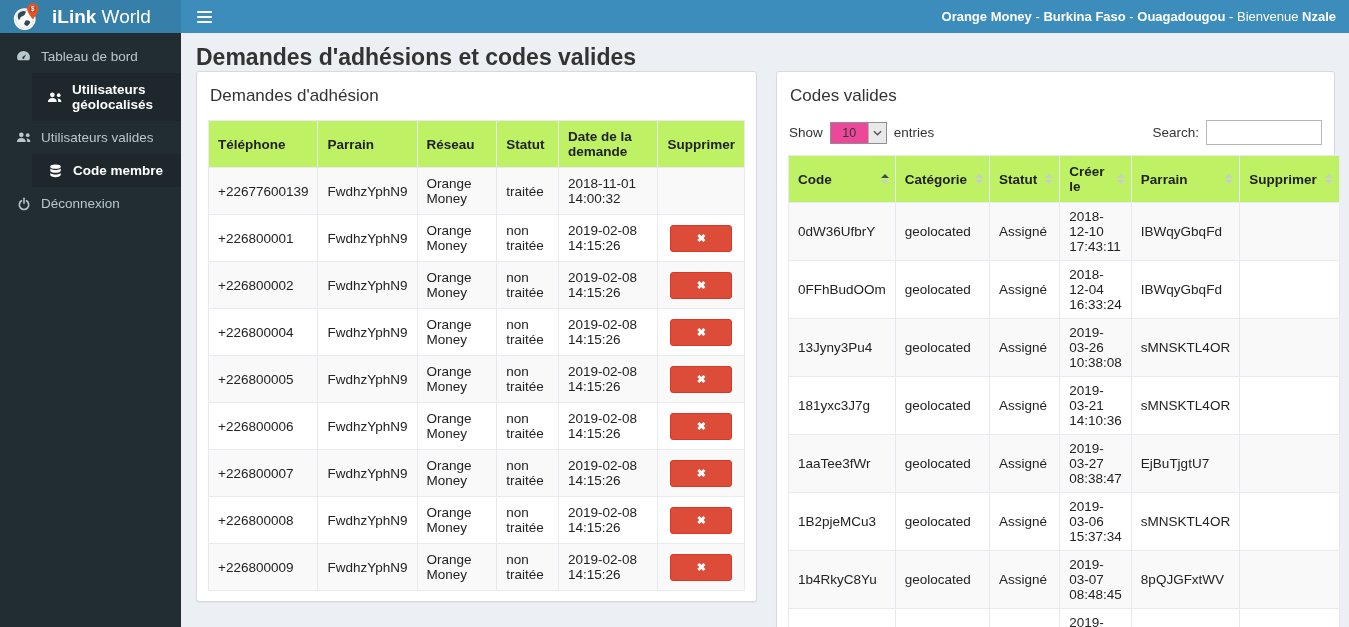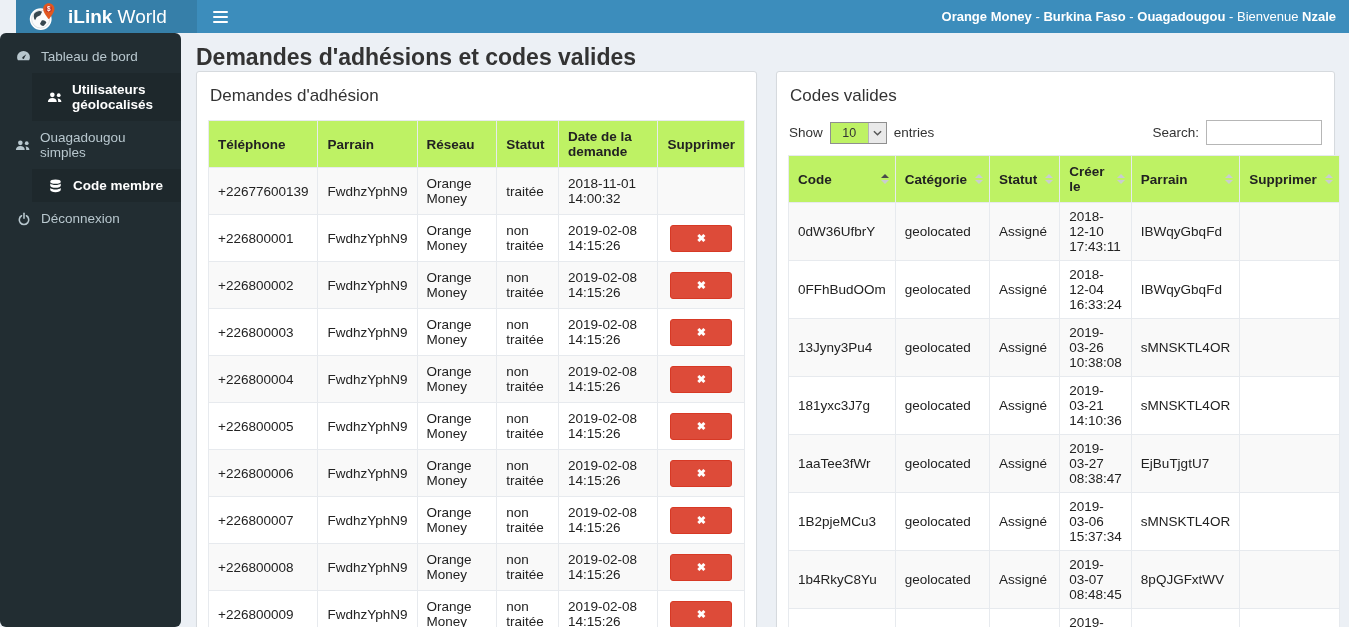--- a/index.html
+++ b/index.html
@@ -2,38 +2,38 @@
 <html><head>
 <meta charset="utf-8">
 <style>
   * { box-sizing: border-box; }
   html,body { margin:0; padding:0; }
   body {
     width:1349px; height:627px; overflow:hidden; position:relative;
     background:#ecf0f5; font-family:"Liberation Sans", sans-serif; color:#333;
   }
   
-  .topbar { display:flex; height:33px;padding-left:16px; }
+  .topbar { display:flex; height:33px; }
   .logo {
     width:181px; background:#367fa9; display:flex; align-items:center;
     padding-left:12px; gap:9px; cursor:pointer; flex-shrink:0;
   }
   .brand { color:#fff; font-size:19px; white-space:nowrap; }
   .brand b { font-weight:700; }
   .brand span { font-weight:300; }
   .nav { flex:1; background:#3c8dbc; display:flex; align-items:center; }
   .hamburger {
     width:46px; height:33px; background:transparent; border:none; cursor:pointer;
     display:flex; flex-direction:column; justify-content:center; align-items:center; gap:3px;
   }
   .hamburger i { display:block; width:15px; height:2px; background:#fff; border-radius:1px; }
   .nav-right { margin-left:auto; color:#fff; font-size:13px; padding-right:13px; white-space:nowrap; }
   .nav-right .seg-b { font-weight:700; }
   
-  .sidebar { position:absolute; left:0; top:33px; bottom:0; width:181px; background:#222d32;border-radius:6px; }
+  .sidebar { position:absolute; left:0; top:33px; bottom:0; width:181px; background:#222d32; }
   .s-menu { list-style:none; margin:7px 0 0; padding:0; }
   .s-item {
     display:flex; align-items:center; gap:9px; padding:9px 15px;
     color:#b8c7ce; font-size:13.5px; cursor:pointer;
   }
   .s-item.active { background:#1e282c; color:#fff; font-weight:700;margin-left:32px; }
   .s-icon { width:17px; display:inline-flex; justify-content:center; align-items:center; }
   
   .content { margin-left:181px; padding:9px 15px 0; }
   h1.page-title { margin:2px 0 0; font-size:23px; font-weight:700; color:#333; }
@@ -73,21 +73,21 @@
           display:flex; flex-direction:column; gap:2px; cursor:pointer; }
   .sort i { display:block; width:0; height:0; border-left:4px solid transparent; border-right:4px solid transparent; }
   .sort .up { border-bottom:4px solid #c9ccd0; }
   .sort .dn { border-top:4px solid #c9ccd0; }
   .sort.asc .up { border-bottom-color:#4a4a4a; }
   
   .dt-controls { display:flex; justify-content:space-between; align-items:center;
                  margin:0 1px 10px; font-size:13.5px; color:#333; }
   .length { display:flex; align-items:center; }
   .select-box { display:inline-flex; align-items:stretch; border:1px solid #8f8f8f;
-                background:#bef264; margin:0 7px; height:22px; cursor:pointer; }
+                background:#ec4899; margin:0 7px; height:22px; cursor:pointer; }
   .select-value { width:37px; display:flex; align-items:center; justify-content:center; font-size:12.5px; }
   .select-arrow { width:18px; background:#e9e9e9; border-left:1px solid #b5b5b5;
                   display:flex; align-items:center; justify-content:center; }
   .search { display:flex; align-items:center; }
   .search input { width:116px; height:25px; border:1px solid #b6b6b6; margin-left:7px;
                   padding:0 6px; font-size:13px; background:#fff; }
 </style>
 </head>
 <body>
 
@@ -141,21 +141,21 @@
         </li>
         <li class="s-item">
           <span class="s-icon">
             <svg width="16" height="13" viewBox="0 0 18 14">
               <circle cx="6" cy="4" r="2.6" fill="currentColor"></circle>
               <path fill="currentColor" d="M1 12.2c0-2.9 2.2-4.5 5-4.5s5 1.6 5 4.5z"></path>
               <circle cx="13.2" cy="4.4" r="2.1" fill="currentColor"></circle>
               <path fill="currentColor" d="M11.9 8.2c2.5.1 4.3 1.5 4.3 4h-3.6c0-1.7-.2-3-0.7-4z"></path>
             </svg>
           </span>
-          <span>Ouagadougou simples</span>
+          <span>Utilisateurs valides</span>
         </li>
         <li class="s-item active">
           <span class="s-icon">
             <svg width="13" height="14" viewBox="0 0 14 16">
               <ellipse cx="7" cy="3" rx="6" ry="2.4" fill="currentColor"></ellipse>
               <path fill="currentColor" d="M1 5.2c1.2 1.1 3.4 1.7 6 1.7s4.8-.6 6-1.7v2.4c0 1.3-2.7 2.4-6 2.4S1 8.9 1 7.6z"></path>
               <path fill="currentColor" d="M1 10.4c1.2 1.1 3.4 1.7 6 1.7s4.8-.6 6-1.7v2.2c0 1.3-2.7 2.4-6 2.4s-6-1.1-6-2.4z"></path>
             </svg>
           </span>
           <span>Code membre</span>
@@ -215,30 +215,20 @@
                 <td>+226800002</td>
                 <td>FwdhzYphN9</td>
                 <td>Orange Money</td>
                 <td>non traitée</td>
                 <td>2019-02-08 14:15:26</td>
                 <td>
                   <button class="btn-danger">✖</button>
                 </td>
               </tr>
               <tr>
-                <td>+226800003</td>
-                <td>FwdhzYphN9</td>
-                <td>Orange Money</td>
-                <td>non traitée</td>
-                <td>2019-02-08 14:15:26</td>
-                <td>
-                  <button class="btn-danger">✖</button>
-                </td>
-              </tr>
-              <tr>
                 <td>+226800004</td>
                 <td>FwdhzYphN9</td>
                 <td>Orange Money</td>
                 <td>non traitée</td>
                 <td>2019-02-08 14:15:26</td>
                 <td>
                   <button class="btn-danger">✖</button>
                 </td>
               </tr>
               <tr>

